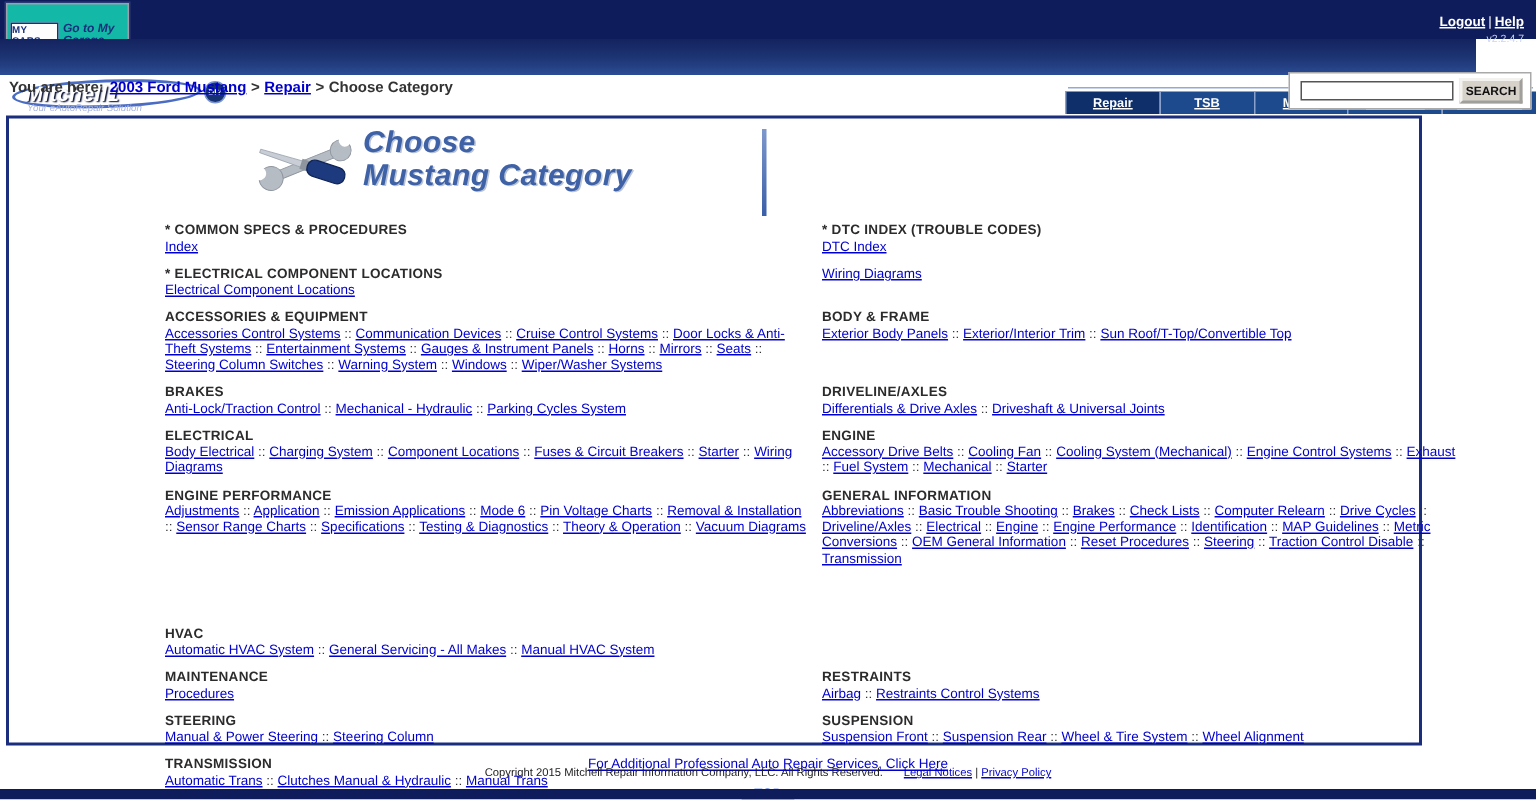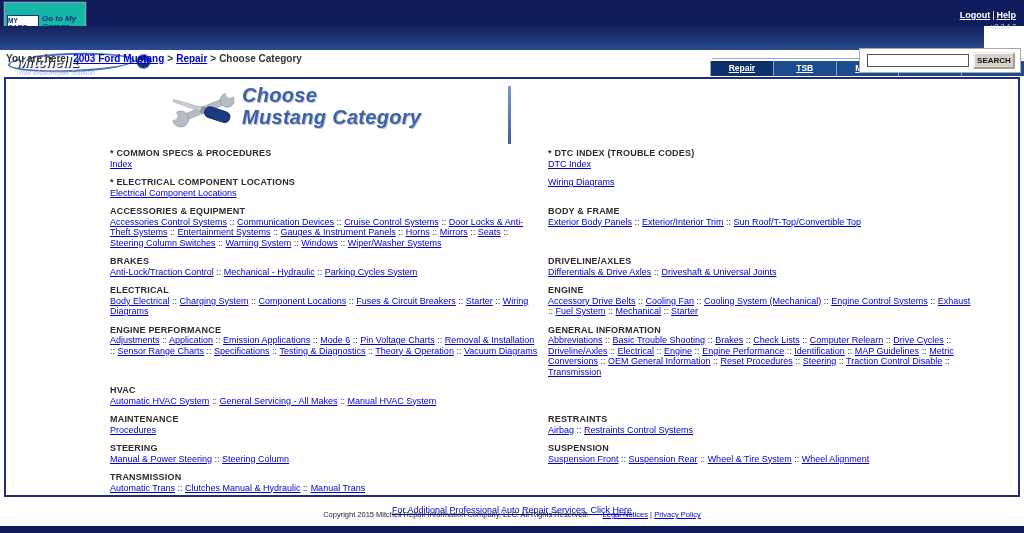--- a/index.html
+++ b/index.html
@@ -53,21 +53,21 @@
   #crumb .sep { font-weight:bold; color:#333; margin:0 3px; }
   #crumb .current { font-weight:bold; color:#333; }
   #search-panel { right:3px; top:48px; width:162px; height:25px; background:#fff; border:1px solid #a9a9a9; }
   #search-input { position:absolute; left:7px; top:5px; width:102px; height:13px;
     border:1px solid #555; font-size:9px; padding:0 2px; }
   #search-button { position:absolute; right:5px; top:3px; width:42px; height:17px;
     background:#d6d2ca; border:2px outset #f4f2ee; font-size:8px; font-weight:bold;
     color:#111; cursor:pointer; font-family:"Liberation Sans", sans-serif; }
 
   
-  #content { left:4px; top:77px; width:1016px; height:420px; border:2px solid #1b2d7d; background:#fff; }
+  #content { left:4px; top:77px; width:944px; height:420px; border:2px solid #1b2d7d; background:#fff; }
   #tools-icon { left:162px; top:7px; width:70px; height:48px; }
   #page-title { left:236px; top:5px; font-size:20px; font-weight:bold; font-style:italic;
     color:#3f62a6; line-height:22px; text-shadow:1px 1px 0 #b9c4d8; letter-spacing:.3px; }
   #header-vline { left:502px; top:7px; width:3px; height:58px;
     background:linear-gradient(180deg,#7d98cc,#3a5fa8); }
 
   
   #cat-grid { left:104px; top:69px; width:854px; display:grid;
     grid-template-columns:430px 424px; column-gap:8px; row-gap:8px; }
   .cat-title { font-size:9px; font-weight:bold; color:#2b2b2b; line-height:10.5px; letter-spacing:.2px; }
@@ -193,21 +193,21 @@
           <div class="cat-links"><a class="cat-link" href="#">Accessory Drive Belts</a><span class="sep"> :: </span><a class="cat-link" href="#">Cooling Fan</a><span class="sep"> :: </span><a class="cat-link" href="#">Cooling System (Mechanical)</a><span class="sep"> :: </span><a class="cat-link" href="#">Engine Control Systems</a><span class="sep"> :: </span><a class="cat-link" href="#">Exhaust</a><span class="sep"> :: </span><a class="cat-link" href="#">Fuel System</a><span class="sep"> :: </span><a class="cat-link" href="#">Mechanical</a><span class="sep"> :: </span><a class="cat-link" href="#">Starter</a></div>
         </div>
         <div class="cat-cell" style="grid-area: 6 / 1;">
           <div class="cat-title">ENGINE PERFORMANCE</div>
           <div class="cat-links"><a class="cat-link" href="#">Adjustments</a><span class="sep"> :: </span><a class="cat-link" href="#">Application</a><span class="sep"> :: </span><a class="cat-link" href="#">Emission Applications</a><span class="sep"> :: </span><a class="cat-link" href="#">Mode 6</a><span class="sep"> :: </span><a class="cat-link" href="#">Pin Voltage Charts</a><span class="sep"> :: </span><a class="cat-link" href="#">Removal &amp; Installation</a><span class="sep"> :: </span><a class="cat-link" href="#">Sensor Range Charts</a><span class="sep"> :: </span><a class="cat-link" href="#">Specifications</a><span class="sep"> :: </span><a class="cat-link" href="#">Testing &amp; Diagnostics</a><span class="sep"> :: </span><a class="cat-link" href="#">Theory &amp; Operation</a><span class="sep"> :: </span><a class="cat-link" href="#">Vacuum Diagrams</a></div>
         </div>
         <div class="cat-cell" style="grid-area: 6 / 2;">
           <div class="cat-title">GENERAL INFORMATION</div>
           <div class="cat-links"><a class="cat-link" href="#">Abbreviations</a><span class="sep"> :: </span><a class="cat-link" href="#">Basic Trouble Shooting</a><span class="sep"> :: </span><a class="cat-link" href="#">Brakes</a><span class="sep"> :: </span><a class="cat-link" href="#">Check Lists</a><span class="sep"> :: </span><a class="cat-link" href="#">Computer Relearn</a><span class="sep"> :: </span><a class="cat-link" href="#">Drive Cycles</a><span class="sep"> :: </span><a class="cat-link" href="#">Driveline/Axles</a><span class="sep"> :: </span><a class="cat-link" href="#">Electrical</a><span class="sep"> :: </span><a class="cat-link" href="#">Engine</a><span class="sep"> :: </span><a class="cat-link" href="#">Engine Performance</a><span class="sep"> :: </span><a class="cat-link" href="#">Identification</a><span class="sep"> :: </span><a class="cat-link" href="#">MAP Guidelines</a><span class="sep"> :: </span><a class="cat-link" href="#">Metric Conversions</a><span class="sep"> :: </span><a class="cat-link" href="#">OEM General Information</a><span class="sep"> :: </span><a class="cat-link" href="#">Reset Procedures</a><span class="sep"> :: </span><a class="cat-link" href="#">Steering</a><span class="sep"> :: </span><a class="cat-link" href="#">Traction Control Disable</a><span class="sep"> :: </span><a class="cat-link" href="#">Transmission</a></div>
         </div>
-        <div class="cat-cell" style="grid-area: 7 / 1;">
+        <div class="cat-cell" style="grid-area: 7 / 1; margin-top: 32px;">
           <div class="cat-title">HVAC</div>
           <div class="cat-links"><a class="cat-link" href="#">Automatic HVAC System</a><span class="sep"> :: </span><a class="cat-link" href="#">General Servicing - All Makes</a><span class="sep"> :: </span><a class="cat-link" href="#">Manual HVAC System</a></div>
         </div>
         <div class="cat-cell" style="grid-area: 8 / 1;">
           <div class="cat-title">MAINTENANCE</div>
           <div class="cat-links"><a class="cat-link" href="#">Procedures</a></div>
         </div>
         <div class="cat-cell" style="grid-area: 8 / 2;">
           <div class="cat-title">RESTRAINTS</div>
           <div class="cat-links"><a class="cat-link" href="#">Airbag</a><span class="sep"> :: </span><a class="cat-link" href="#">Restraints Control Systems</a></div>

